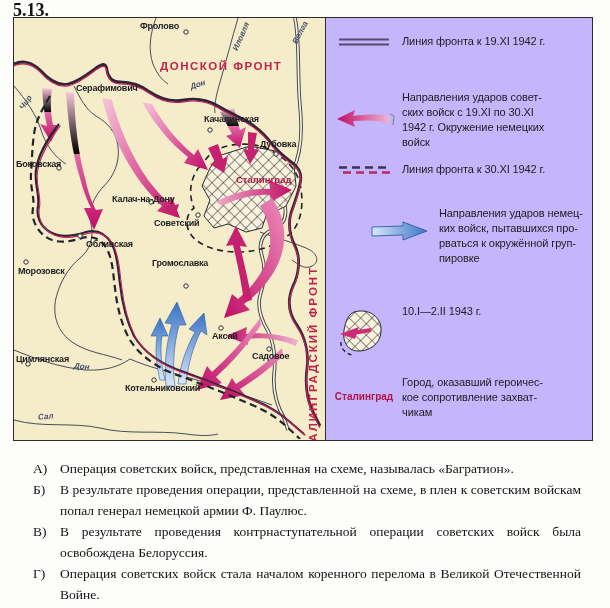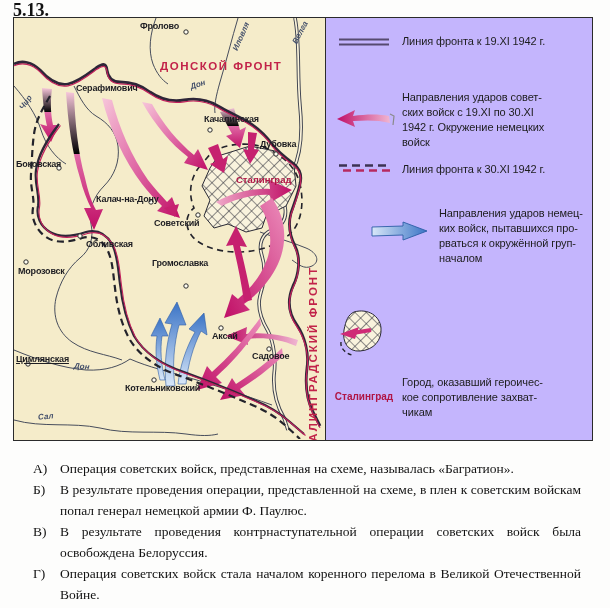--- a/index.html
+++ b/index.html
@@ -142,28 +142,28 @@
           <circle cx="14" cy="346" r="2.2"></circle>
           <circle cx="140" cy="362" r="2.2"></circle>
         </g>
       </svg>
 
       <span class="maplbl" style="left:126px;top:3px;">Фролово</span>
       <span class="maplbl" style="left:62px;top:29px;margin-top:36px;">Серафимович</span>
       <span class="maplbl" style="left:190px;top:96px;">Качалинская</span>
       <span class="maplbl" style="left:246px;top:121px;">Дубовка</span>
       <span class="maplbl" style="left:2px;top:141px;">Боковская</span>
-      <span class="maplbl" style="left:82px;top:176px;">Калач-на-Дону</span>
+      <span class="maplbl" style="left:98px;top:176px;">Калач-на-Дону</span>
       <span class="maplbl" style="left:140px;top:200px;">Советский</span>
       <span class="maplbl" style="left:56px;top:221px;padding-left:16px;">Обливская</span>
       <span class="maplbl" style="left:4px;top:248px;">Морозовск</span>
       <span class="maplbl" style="left:138px;top:240px;">Громославка</span>
       <span class="maplbl" style="left:198px;top:313px;">Аксай</span>
       <span class="maplbl" style="left:238px;top:333px;">Садовое</span>
-      <span class="maplbl" style="left:2px;top:336px;text-decoration:underline;">Цимлянская</span>
+      <span class="maplbl" style="left:2px;top:336px;">Цимлянская</span>
       <span class="maplbl" style="left:80px;top:365px;padding-left:31px;">Котельниковский</span>
 
       <span class="city-red" style="left:222px;top:156px;">Сталинград</span>
 
       <span class="riverlbl" style="left:4px;top:80px;transform:rotate(-55deg);">Чир</span>
       <span class="riverlbl" style="left:176px;top:62px;transform:rotate(-18deg);">Дон</span>
       <span class="riverlbl" style="left:212px;top:14px;transform:rotate(-66deg);">Иловля</span>
       <span class="riverlbl" style="left:274px;top:10px;transform:rotate(-62deg);">Волга</span>
       <span class="riverlbl" style="left:60px;top:344px;transform:rotate(5deg);">Дон</span>
       <span class="riverlbl" style="left:24px;top:394px;transform:rotate(-6deg);">Сал</span>
@@ -194,21 +194,21 @@
           </svg>
         </div>
         <div class="ltext">
           <div>Направления ударов совет-</div>
           <div>ских войск с 19.XI по 30.XI</div>
           <div>1942 г. Окружение немецких</div>
           <div>войск</div>
         </div>
       </div>
 
-      <div class="lrow" style="top:144px;align-items:flex-start;">
+      <div class="lrow" style="top:144px;align-items:center;">
         <div class="lsym">
           <svg width="54" height="12">
               <line x1="2" y1="3.5" x2="52" y2="3.5" stroke="#3c3353" stroke-width="2.4" stroke-dasharray="8,5"></line>
               <line x1="6" y1="8.5" x2="54" y2="8.5" stroke="#b62a60" stroke-width="2.4" stroke-dasharray="8,5"></line>
             </svg>
         </div>
         <div class="ltext">
           <div>Линия фронта к 30.XI 1942 г.</div>
         </div>
       </div>
@@ -216,34 +216,35 @@
       <div class="lrow" style="top:188px;margin-left:37px;">
         <div class="lsym" style="margin-top:14px;">
           <svg width="64" height="22">
             <path d="M 3,7 L 34,6 L 34,2 L 58,11 L 34,20 L 34,15 L 3,16 Z" fill="url(#gbE)" stroke="#2c5da6" stroke-width="0.9"></path>
           </svg>
         </div>
         <div class="ltext">
           <div>Направления ударов немец-</div>
           <div>ких войск, пытавшихся про-</div>
           <div>рваться к окружённой груп-</div>
-          <div>началом</div>
+          <div>пировке</div>
         </div>
       </div>
 
       <div class="lrow" style="top:286px;">
         <div class="lsym" style="margin-top:2px;">
           <svg width="52" height="52">
             <path d="M 16,6 C 30,2 42,10 43,22 C 44,34 36,44 22,45 C 10,46 4,36 6,24 C 8,14 10,9 16,6 Z" fill="url(#hatch)" stroke="#2a2a35" stroke-width="1"></path>
             <path d="M 3,36 C 2,42 7,47 14,49" stroke="#23232b" stroke-width="1.4" stroke-dasharray="4,3" fill="none"></path>
             <path d="M 2,28 L 21,21 L 17,33 Z" fill="#cf2a76"></path>
             <path d="M 15,27 L 33,24" stroke="#cf2a76" stroke-width="4"></path>
           </svg>
         </div>
         <div class="ltext">
+          <div>10.I—2.II 1943 г.</div>
         </div>
       </div>
 
       <div class="lrow" style="top:357px;">
         <div class="lsym" style="margin-top:16px;">
           <span class="lcity">Сталинград</span>
         </div>
         <div class="ltext">
           <div>Город, оказавший героичес-</div>
           <div>кое сопротивление захват-</div>

